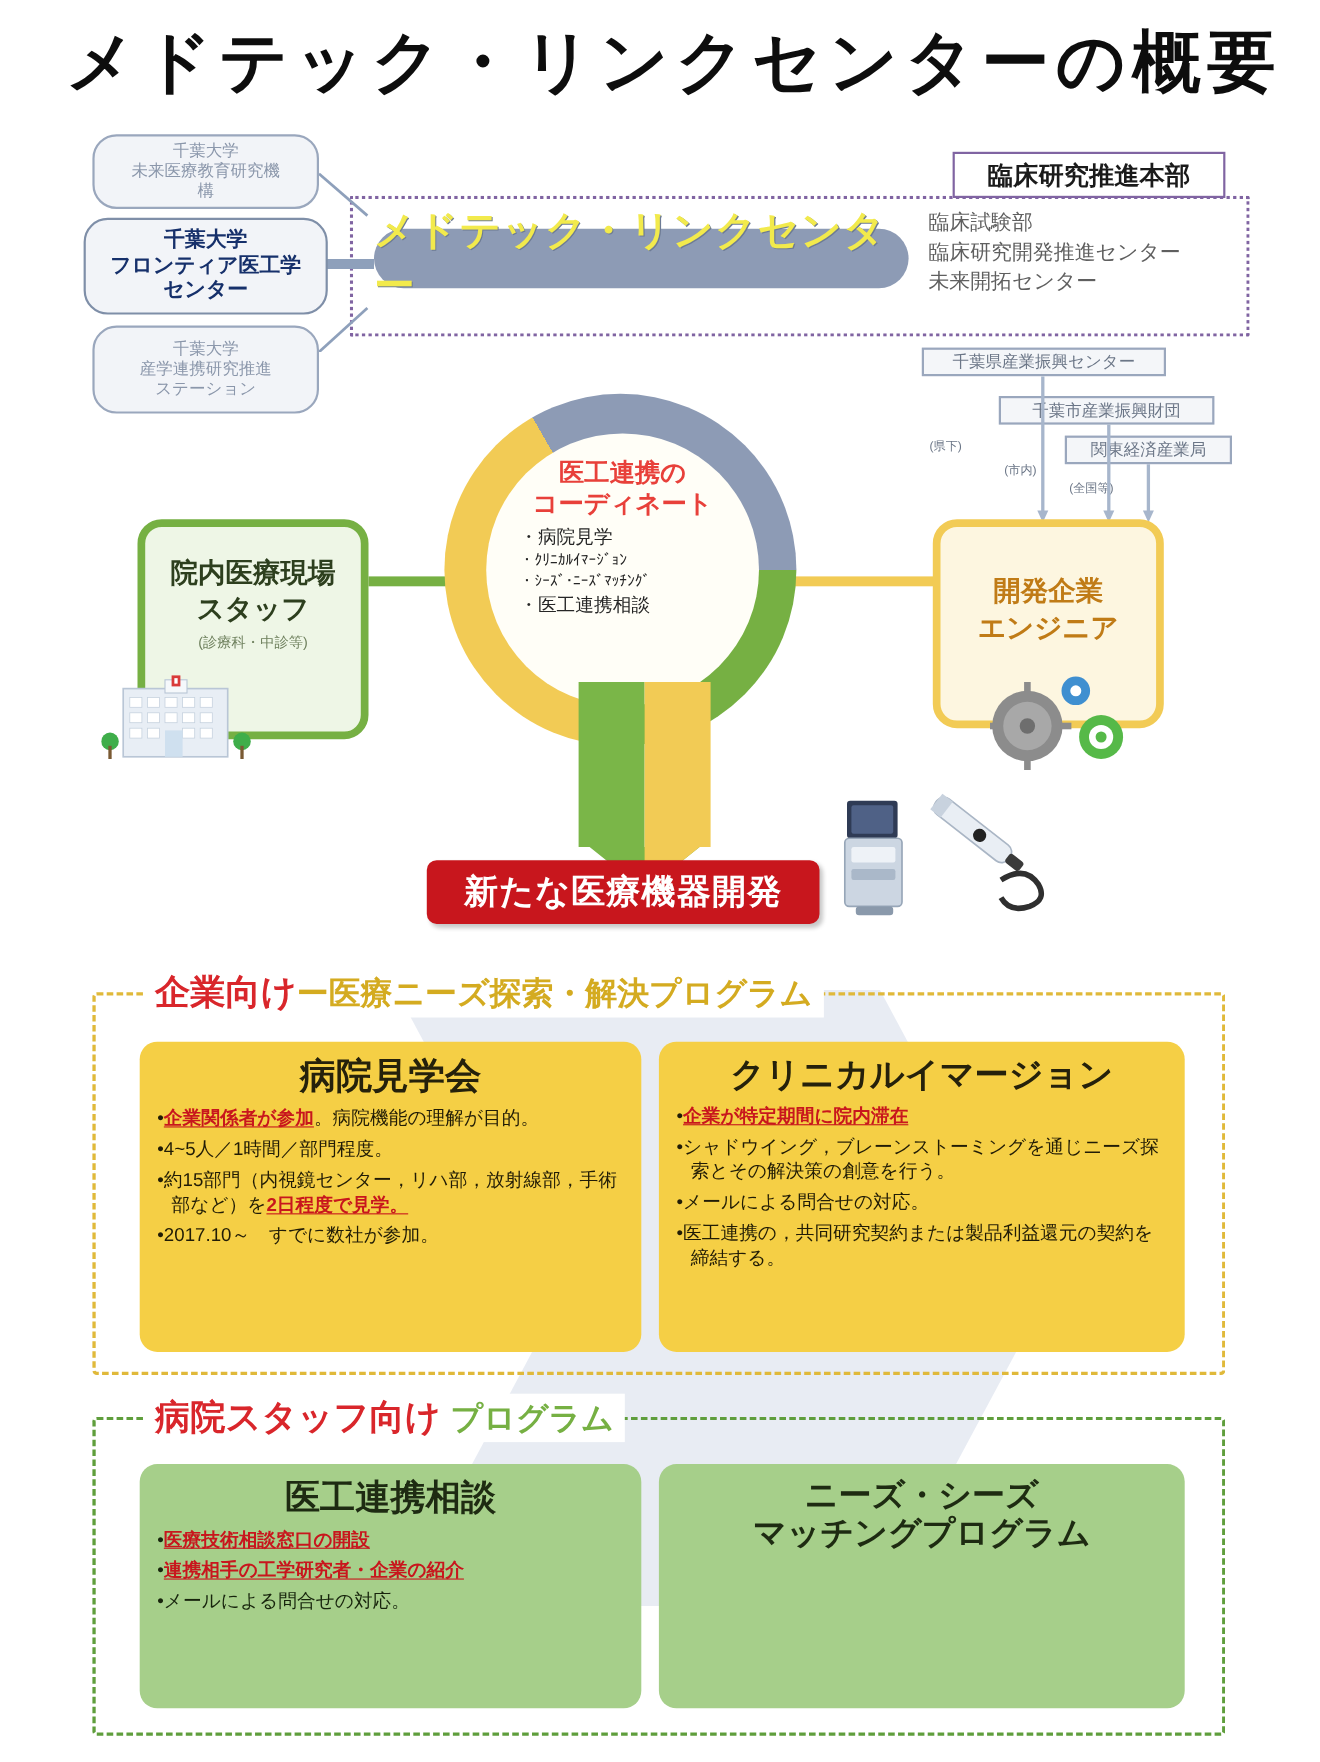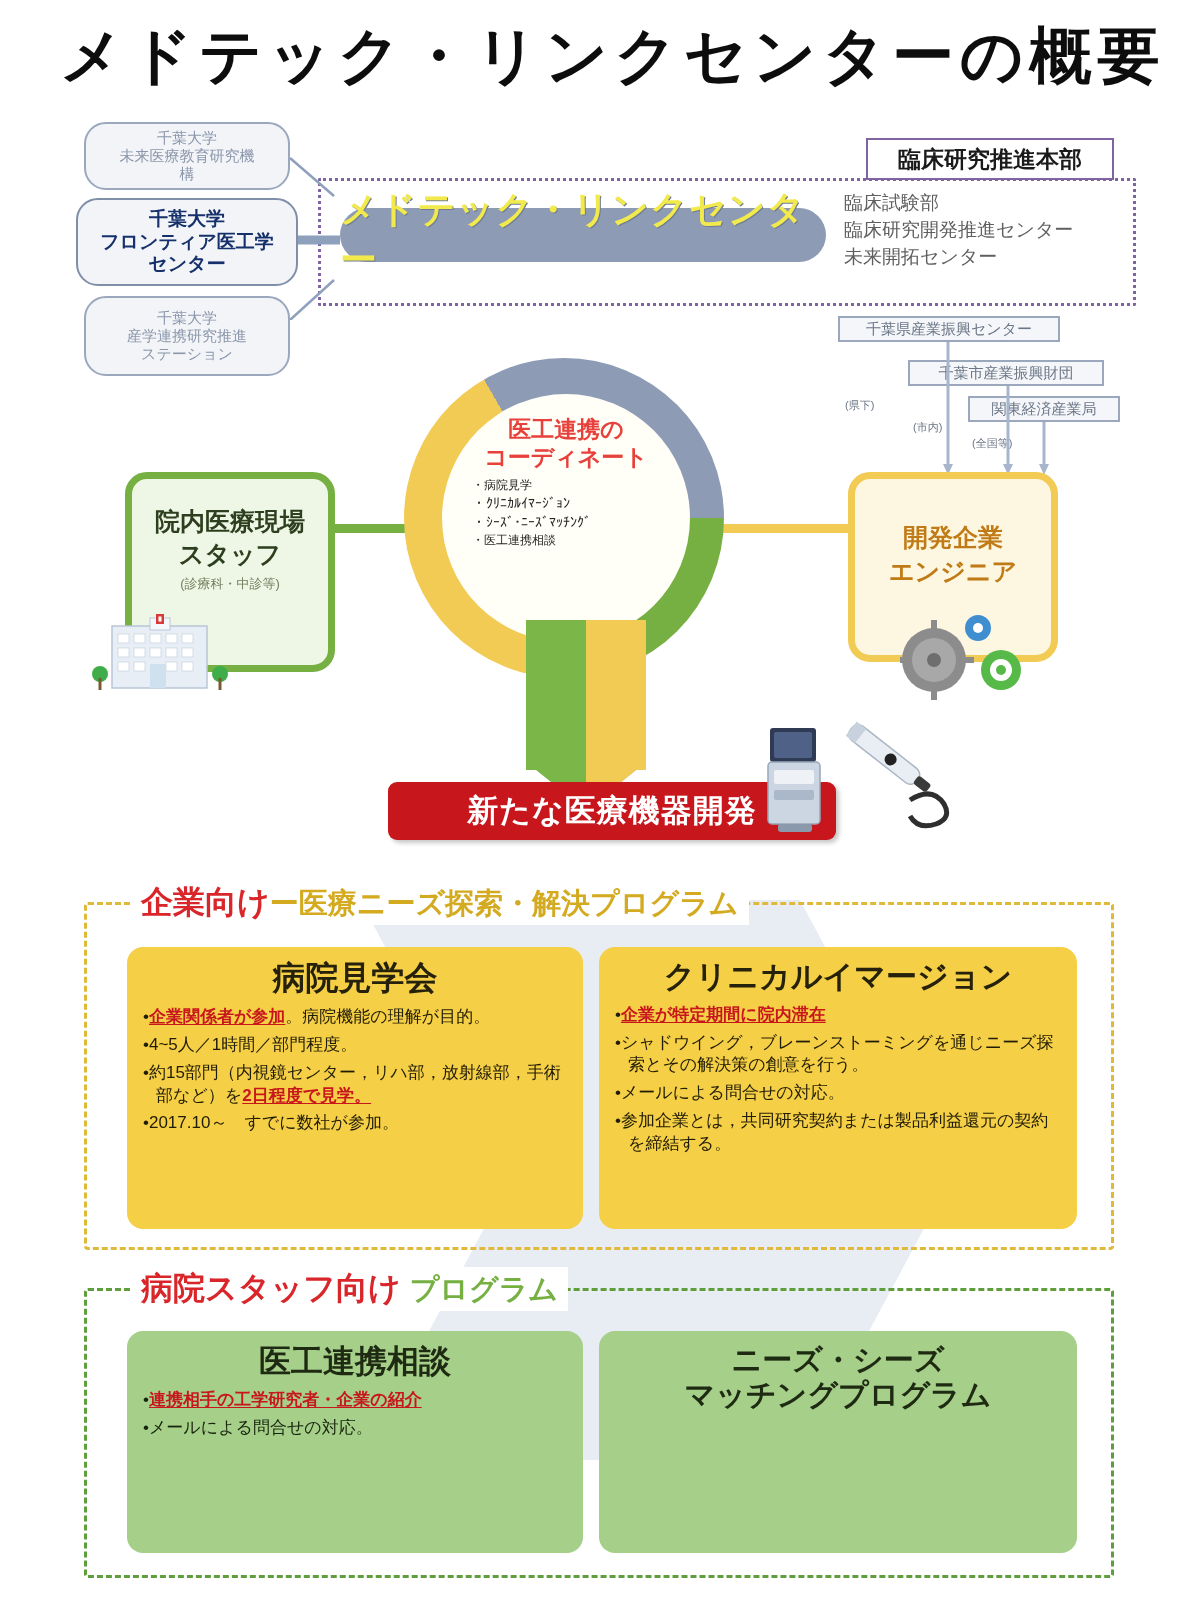--- a/index.html
+++ b/index.html
@@ -102,21 +102,21 @@
     background: #fffef7;
     display: flex; flex-direction: column;
     align-items: center; justify-content: flex-start;
     padding-top: 22px;
   }
   #coord-title {
     color: #e8403a; font-size: 23px; font-weight: 700;
     text-align: center; line-height: 1.2; margin-bottom: 6px;
   }
   .coord-item {
-    font-size: 12px; color: #262626; line-height: 1.36;
+    font-size: 17px; color: #262626; line-height: 1.36;
     align-self: flex-start; margin-left: 30px; white-space: nowrap;
   }
   .coord-item.small { font-size: 14px; }
 
   
   #staff-box {
     position: absolute; left: 125px; top: 472px;
     width: 210px; height: 200px;
     border: 7px solid #76b043;
     border-radius: 22px;
@@ -173,21 +173,21 @@
     position: absolute; left: 716px; top: 524px;
     width: 138px; height: 9px; background: #f2cb55;
   }
 
   
   #big-arrow { position: absolute; left: 496px; top: 620px; width: 180px; height: 190px; }
 
   
   #result-box {
     position: absolute; left: 388px; top: 782px;
-    width: 448px; height: 58px;
+    width: 357px; height: 58px;
     background: #c8161d;
     border-radius: 9px;
     display: flex; align-items: center; justify-content: center;
     color: #ffffff; font-size: 31px; font-weight: 700;
     letter-spacing: 1px;
     box-shadow: 3px 3px 4px rgba(0,0,0,0.22);
   }
   
   #device-illu { position: absolute; left: 760px; top: 700px; width: 190px; height: 140px; }
 
@@ -434,34 +434,35 @@
           <li><span>2017.10～　すでに数社が参加。</span></li>
         </ul>
     </div>
 
     <div class="card yellow" id="card-clinical-immersion">
       <div class="card-title">クリニカルイマージョン</div>
       <ul class="blist">
           <li><span class="hl">企業が特定期間に院内滞在</span></li>
           <li><span>シャドウイング，ブレーンストーミングを通じニーズ探索とその解決策の創意を行う。</span></li>
           <li><span>メールによる問合せの対応。</span></li>
-          <li><span>参加企業とは，共同研究契約または製品利益還元の契約を締結する。</span></li>
+          <li><span>医工連携の，共同研究契約または製品利益還元の契約を締結する。</span></li>
         </ul>
     </div>
   </div>
 
   <div class="section" id="section-staff">
     <div class="section-header">
       <span class="sh-red">病院スタッフ向け</span>
       <span class="sh-green">プログラム</span>
     </div>
 
     <div class="card green" id="card-consult">
       <div class="card-title">医工連携相談</div>
       <ul class="blist">
+          <li><span class="hl">医療技術相談窓口の開設</span></li>
           <li><span class="hl">連携相手の工学研究者・企業の紹介</span></li>
           <li><span>メールによる問合せの対応。</span></li>
         </ul>
     </div>
 
     <div class="card green" id="card-matching">
       <div class="card-title">
         <div>ニーズ・シーズ</div>
         <div>マッチングプログラム</div>
       </div>

